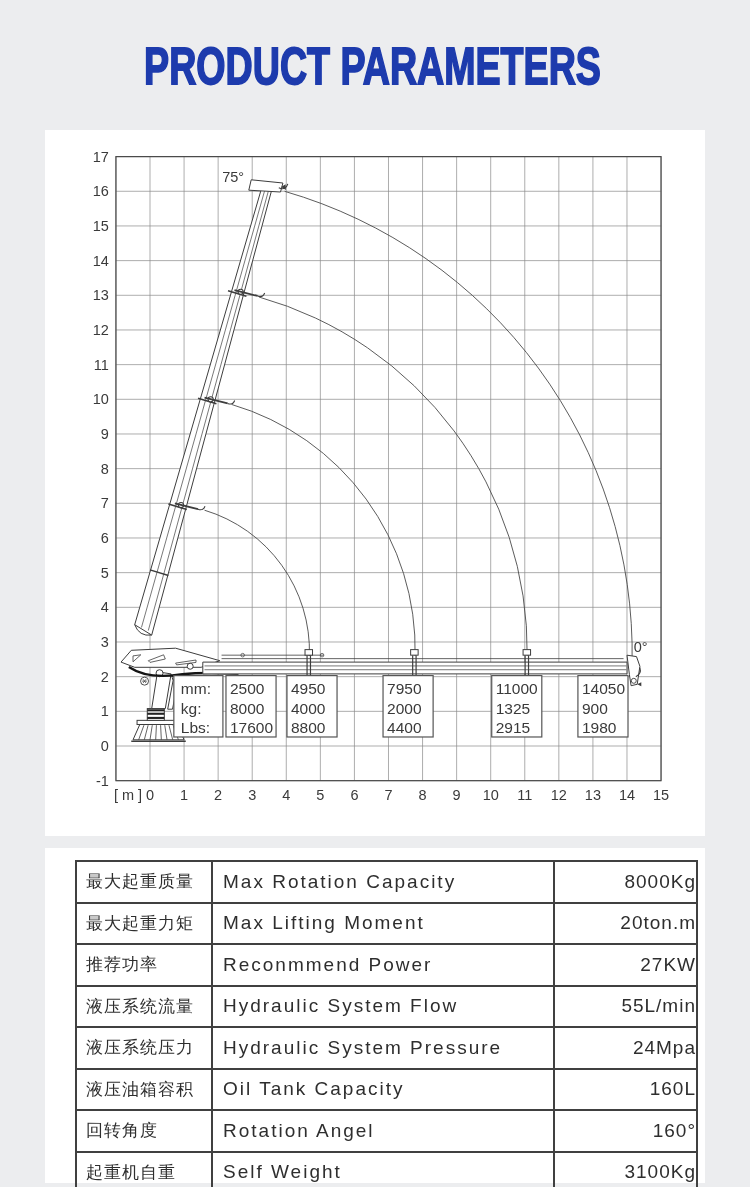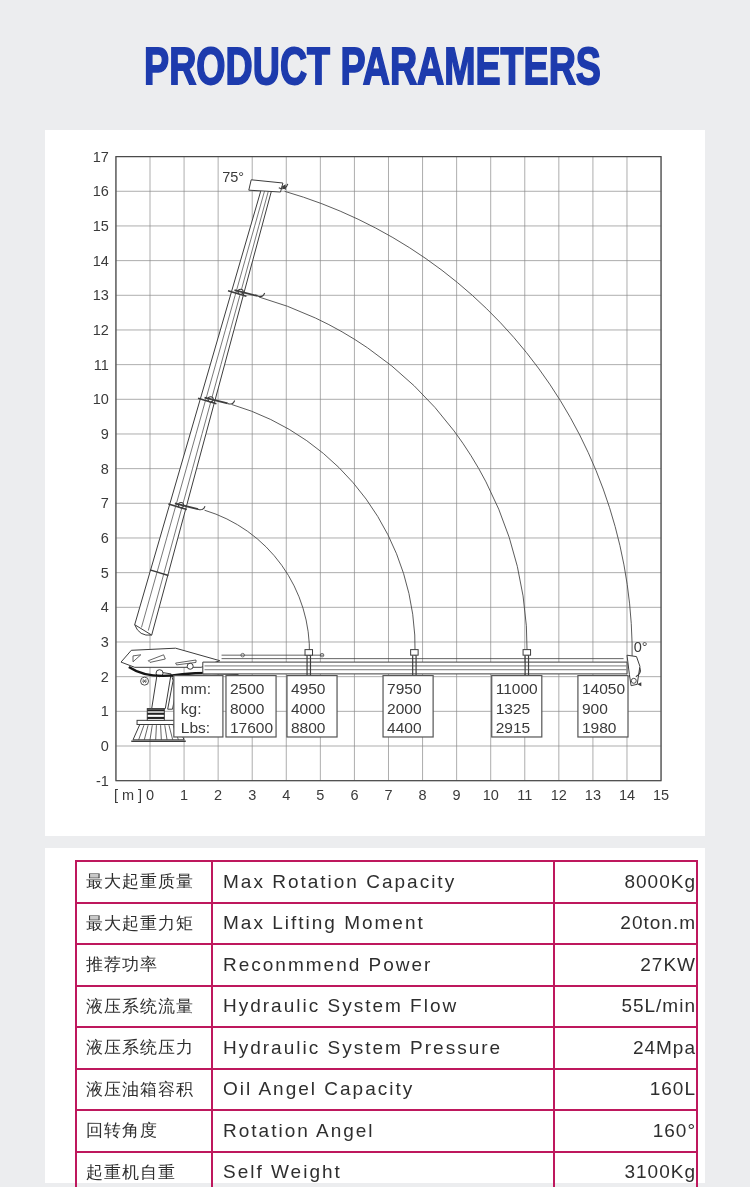--- a/index.html
+++ b/index.html
@@ -7,21 +7,21 @@
   .page{position:relative;width:750px;height:1187px;background:#ecedef;overflow:hidden;}
   .title-wrap{position:absolute;top:38px;left:0;right:6px;text-align:center;}
   .title{display:inline-block;font-size:47px;font-weight:bold;color:#1d3bad;
          -webkit-text-stroke:1.6px #1d3bad;letter-spacing:0px;
          transform:scale(0.8,1.1);transform-origin:center;white-space:nowrap;}
   .panel{position:absolute;left:45px;width:660px;background:#ffffff;}
   .chart-panel{top:130px;height:706px;}
   .table-panel{top:848px;height:335px;}
   svg text{font-family:"Liberation Sans",sans-serif;fill:#3a3a3a;}
   .spec-table{border-collapse:collapse;position:absolute;left:30px;top:12px;table-layout:fixed;}
-  .spec-table td{border:2px solid #be185d;height:39.5px;padding:0;color:#2e2e2e;
+  .spec-table td{border:2px solid #404040;height:39.5px;padding:0;color:#2e2e2e;
                  white-space:nowrap;overflow:hidden;}
   .td-cn{width:125px;font-size:17px;padding-left:9px !important;letter-spacing:1px;}
   .td-en{width:330px;font-size:19px;padding-left:10px !important;letter-spacing:2px;}
   .td-val{width:141px;font-size:19px;text-align:right;letter-spacing:1px;}
 </style>
 </head>
 <body>
 
 <div class="page">
   <div class="title-wrap">
@@ -246,21 +246,21 @@
             <td class="td-en">Hydraulic System Flow</td>
             <td class="td-val">55L/min</td>
           </tr>
           <tr>
             <td class="td-cn">液压系统压力</td>
             <td class="td-en">Hydraulic System Pressure</td>
             <td class="td-val">24Mpa</td>
           </tr>
           <tr>
             <td class="td-cn">液压油箱容积</td>
-            <td class="td-en">Oil Angel Capacity</td>
+            <td class="td-en">Oil Tank Capacity</td>
             <td class="td-val">160L</td>
           </tr>
           <tr>
             <td class="td-cn">回转角度</td>
             <td class="td-en">Rotation Angel</td>
             <td class="td-val">160°</td>
           </tr>
           <tr>
             <td class="td-cn">起重机自重</td>
             <td class="td-en">Self Weight</td>

